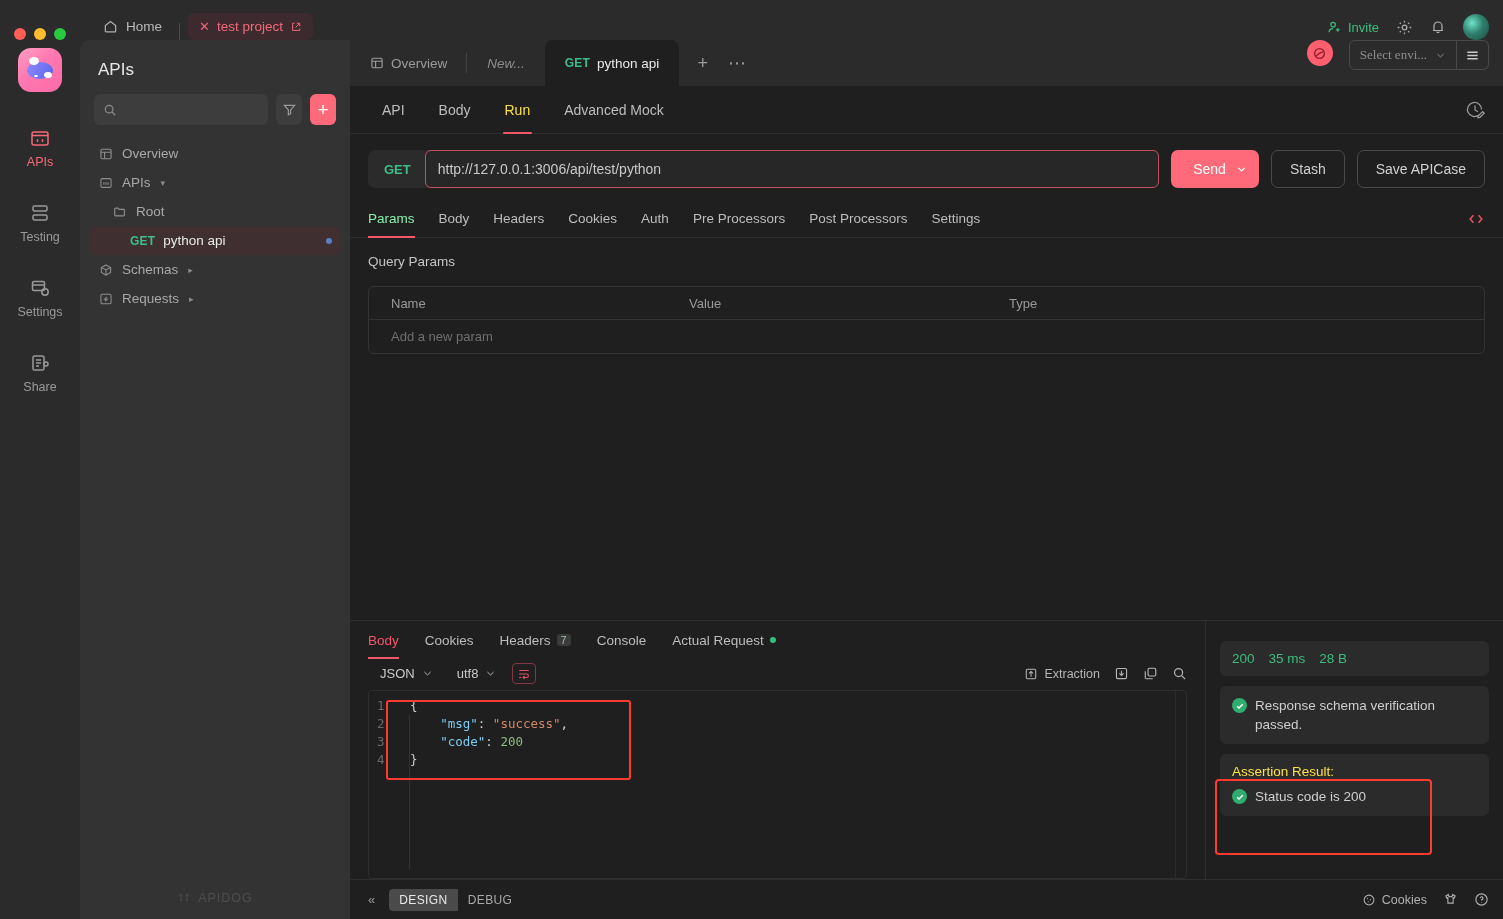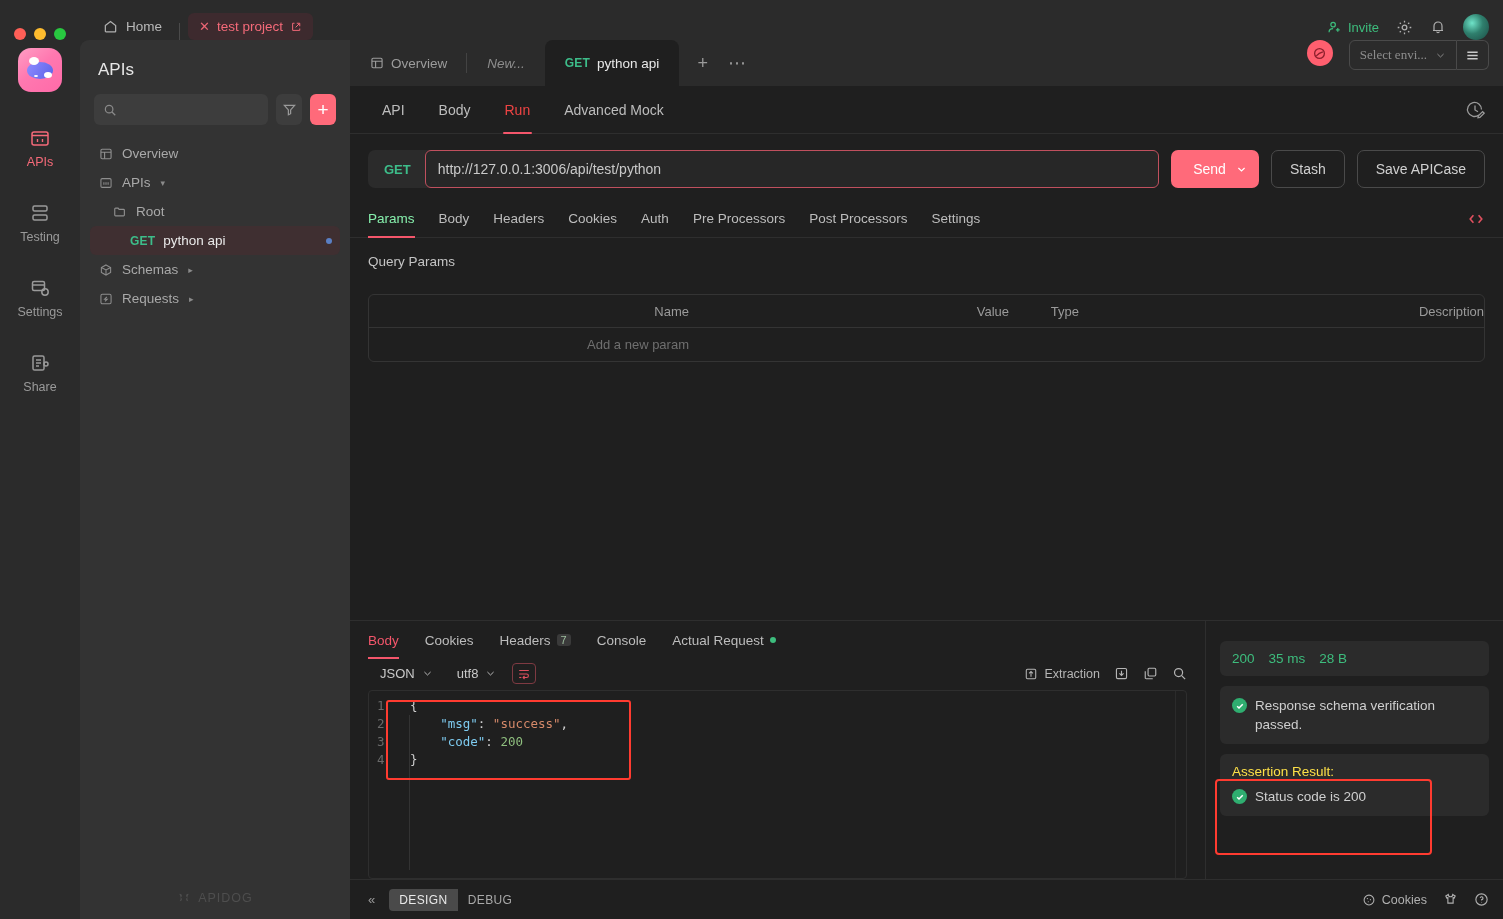--- a/index.html
+++ b/index.html
@@ -146,21 +146,21 @@
     height: 30px; width: 32px; border: 1px solid #4a4a4a; border-left: 0;
     border-radius: 0 6px 6px 0; display:flex; align-items:center; justify-content:center; color:#c9c9c9;
   }
 
   
   .subnav {
     height: 48px; flex: 0 0 48px; display: flex; align-items: center; gap: 6px;
     padding: 0 18px; border-bottom: 1px solid #2e2e2e; position: relative;
   }
   .subtab { font-size: 14px; color: #bdbdbd; padding: 0 14px; height: 48px; display:flex; align-items:center; position:relative; }
-  .subtab.active { color: #ef4444; }
+  .subtab.active { color: #fde047; }
   .subtab.active::after {
     content:""; position:absolute; left: 12px; right: 12px; bottom: 0; height: 2px; background: #f4566b; border-radius: 2px;
   }
   .subnav-right { margin-left: auto; color: #9a9a9a; }
 
   
   .urlrow { display: flex; align-items: center; gap: 12px; padding: 16px 18px 12px 18px; }
   .url-wrap { flex: 1 1 auto; display: flex; align-items: center; background: #2b2b2b; border-radius: 7px; height: 38px; }
   .url-method { padding: 0 14px 0 16px; color: #3dbd8a; font-weight: bold; font-size: 13px; }
   .url-input {
@@ -178,21 +178,21 @@
 
   
   .ptabs { display: flex; align-items: center; padding: 0 18px; border-bottom: 1px solid #2e2e2e; height: 38px; }
   .ptab { font-size: 13.5px; color: #bdbdbd; padding: 0 12px; height: 38px; display:flex; align-items:center; position:relative; }
   .ptab:first-child { padding-left: 0; }
   .ptab.active { color: #86efac; }
   .ptab.active::after { content:""; position:absolute; left:0; right:12px; bottom:0; height:2px; background:#f4566b; }
   .ptabs-right { margin-left: auto; color: #e0505f; font-size: 14px; }
 
   .section-label { font-size: 13.5px; color: #c4c4c4; padding: 16px 18px 9px 18px; }
-  .ptable { margin: 16px 18px; border: 1px solid #343434; border-radius: 6px; overflow: hidden; text-align: right; }
+  .ptable { margin: 8px 18px; border: 1px solid #343434; border-radius: 6px; overflow: hidden; }
   .ptable-head, .ptable-row { display: flex; align-items: center; height: 33px; font-size: 13px; }
   .ptable-head { color: #9a9a9a; border-bottom: 1px solid #343434; }
   .ptable-row { color: #6f6f6f; }
   .c-name { width: 320px; padding-left: 22px; }
   .c-value { width: 320px; }
   .c-type { width: 70px; }
   .c-desc { flex: 1 1 auto; }
 
   .spacer { flex: 1 1 auto; }
 
@@ -572,21 +572,20 @@
         </div>
       </div>
 
       <div class="section-label">Query Params</div>
 
       <div class="ptable">
         <div class="ptable-head">
           <div class="c-name">Name</div>
           <div class="c-value">Value</div>
           <div class="c-type">Type</div>
-          <div class="c-desc">Description</div>
         </div>
         <div class="ptable-row">
           <div class="c-name">Add a new param</div>
           <div class="c-value"></div>
           <div class="c-type"></div>
           <div class="c-desc"></div>
         </div>
       </div>
 
       <div class="spacer"></div>

